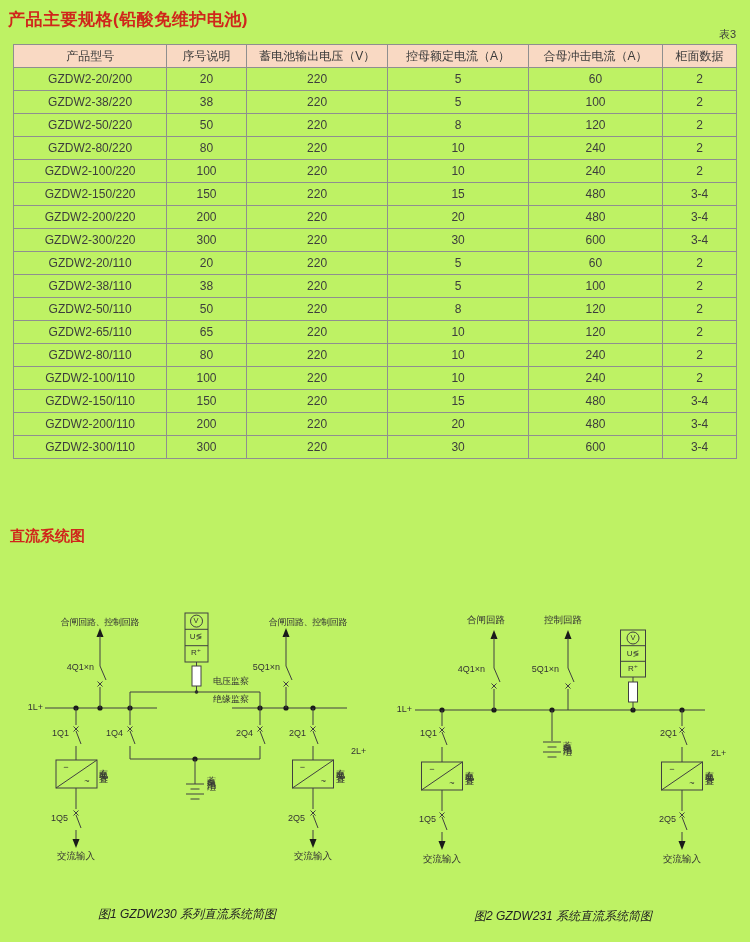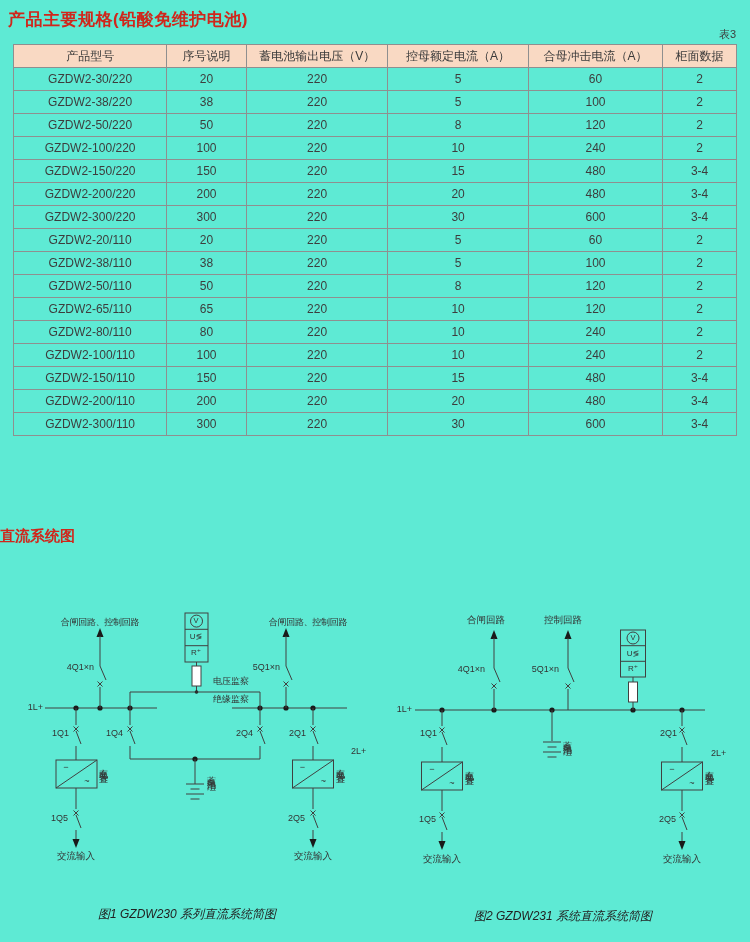--- a/index.html
+++ b/index.html
@@ -1,33 +1,33 @@
 <!DOCTYPE html>
 <html><head>
 <meta charset="utf-8">
 <style>
   html,body { margin:0; padding:0; background:#fff; }
   #page {
-    position:relative; width:750px; height:942px; background:#5eead4;
+    position:relative; width:750px; height:942px; background:#bef264;
     font-family:"Liberation Sans","DejaVu Sans",sans-serif; overflow:hidden;
   }
   .red-title { position:absolute; color:#d0261b; font-weight:bold; }
   #main-title { left:8px; top:8px; font-size:17px; letter-spacing:0.5px; }
   #table-tag { position:absolute; right:14px; top:27px; font-size:11px; color:#3d3d3d; }
   #spec-table {
     position:absolute; left:13px; top:44px; width:724px;
     border-collapse:collapse; table-layout:fixed;
     font-size:12px; color:#3d3d3d;
   }
   #spec-table th, #spec-table td {
     border:1px solid #8f8f8f; height:22px; padding:0 2px;
     text-align:center; font-weight:normal; overflow:hidden; white-space:nowrap;
   }
   #spec-table th { background:#f9d9c3; color:#3a3a3a; }
-  #section2-title { left:0; top:527px; font-size:15px;text-align:center; }
+  #section2-title { left:10px; top:527px; font-size:15px;text-align:center; }
   .diagram { position:absolute; top:598px; width:375px; height:340px; }
   #diagram1 { left:0; }
   #diagram2 { left:375px; }
   .diagram svg { position:absolute; left:0; top:0; }
   .lbl { position:absolute; font-size:9.5px; color:#333; white-space:nowrap; line-height:1; }
   .lc { transform:translate(-50%,-50%); }
   .lr { transform:translate(-100%,-50%); }
   .ll { transform:translate(0,-50%);margin-top:44px; }
   .lv { writing-mode:vertical-rl; text-orientation:upright; transform:translate(-50%,0); letter-spacing:2px; font-size:9px; }
   .f9  { font-size:9px; }
@@ -64,41 +64,49 @@
         <th>产品型号</th>
         <th>序号说明</th>
         <th>蓄电池输出电压（V）</th>
         <th>控母额定电流（A）</th>
         <th>合母冲击电流（A）</th>
         <th>柜面数据</th>
       </tr>
     </thead>
     <tbody>
         <tr>
-          <td>GZDW2-30/220</td>
+          <td>GZDW2-20/200</td>
           <td>20</td>
           <td>220</td>
           <td>5</td>
           <td>60</td>
           <td>2</td>
         </tr>
         <tr>
           <td>GZDW2-38/220</td>
           <td>38</td>
           <td>220</td>
           <td>5</td>
           <td>100</td>
           <td>2</td>
         </tr>
         <tr>
           <td>GZDW2-50/220</td>
           <td>50</td>
           <td>220</td>
           <td>8</td>
           <td>120</td>
+          <td>2</td>
+        </tr>
+        <tr>
+          <td>GZDW2-80/220</td>
+          <td>80</td>
+          <td>220</td>
+          <td>10</td>
+          <td>240</td>
           <td>2</td>
         </tr>
         <tr>
           <td>GZDW2-100/220</td>
           <td>100</td>
           <td>220</td>
           <td>10</td>
           <td>240</td>
           <td>2</td>
         </tr>

